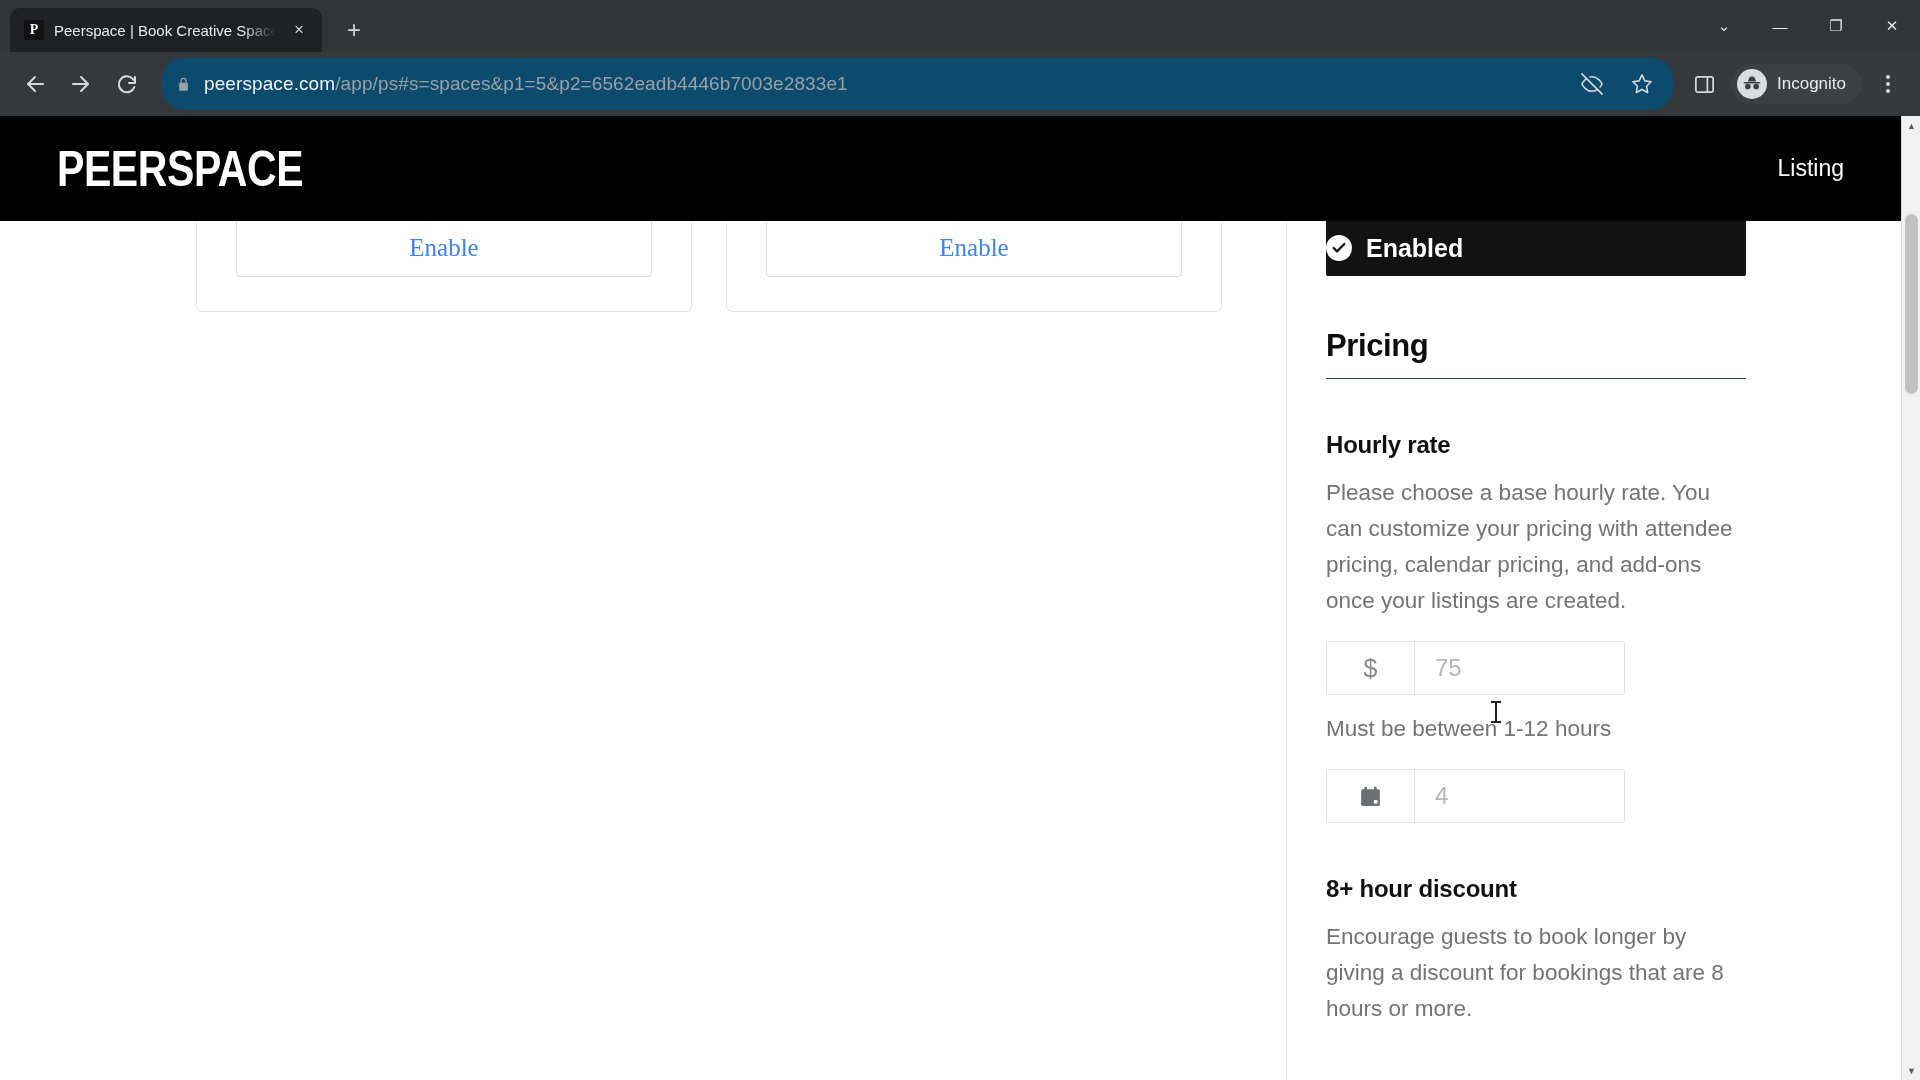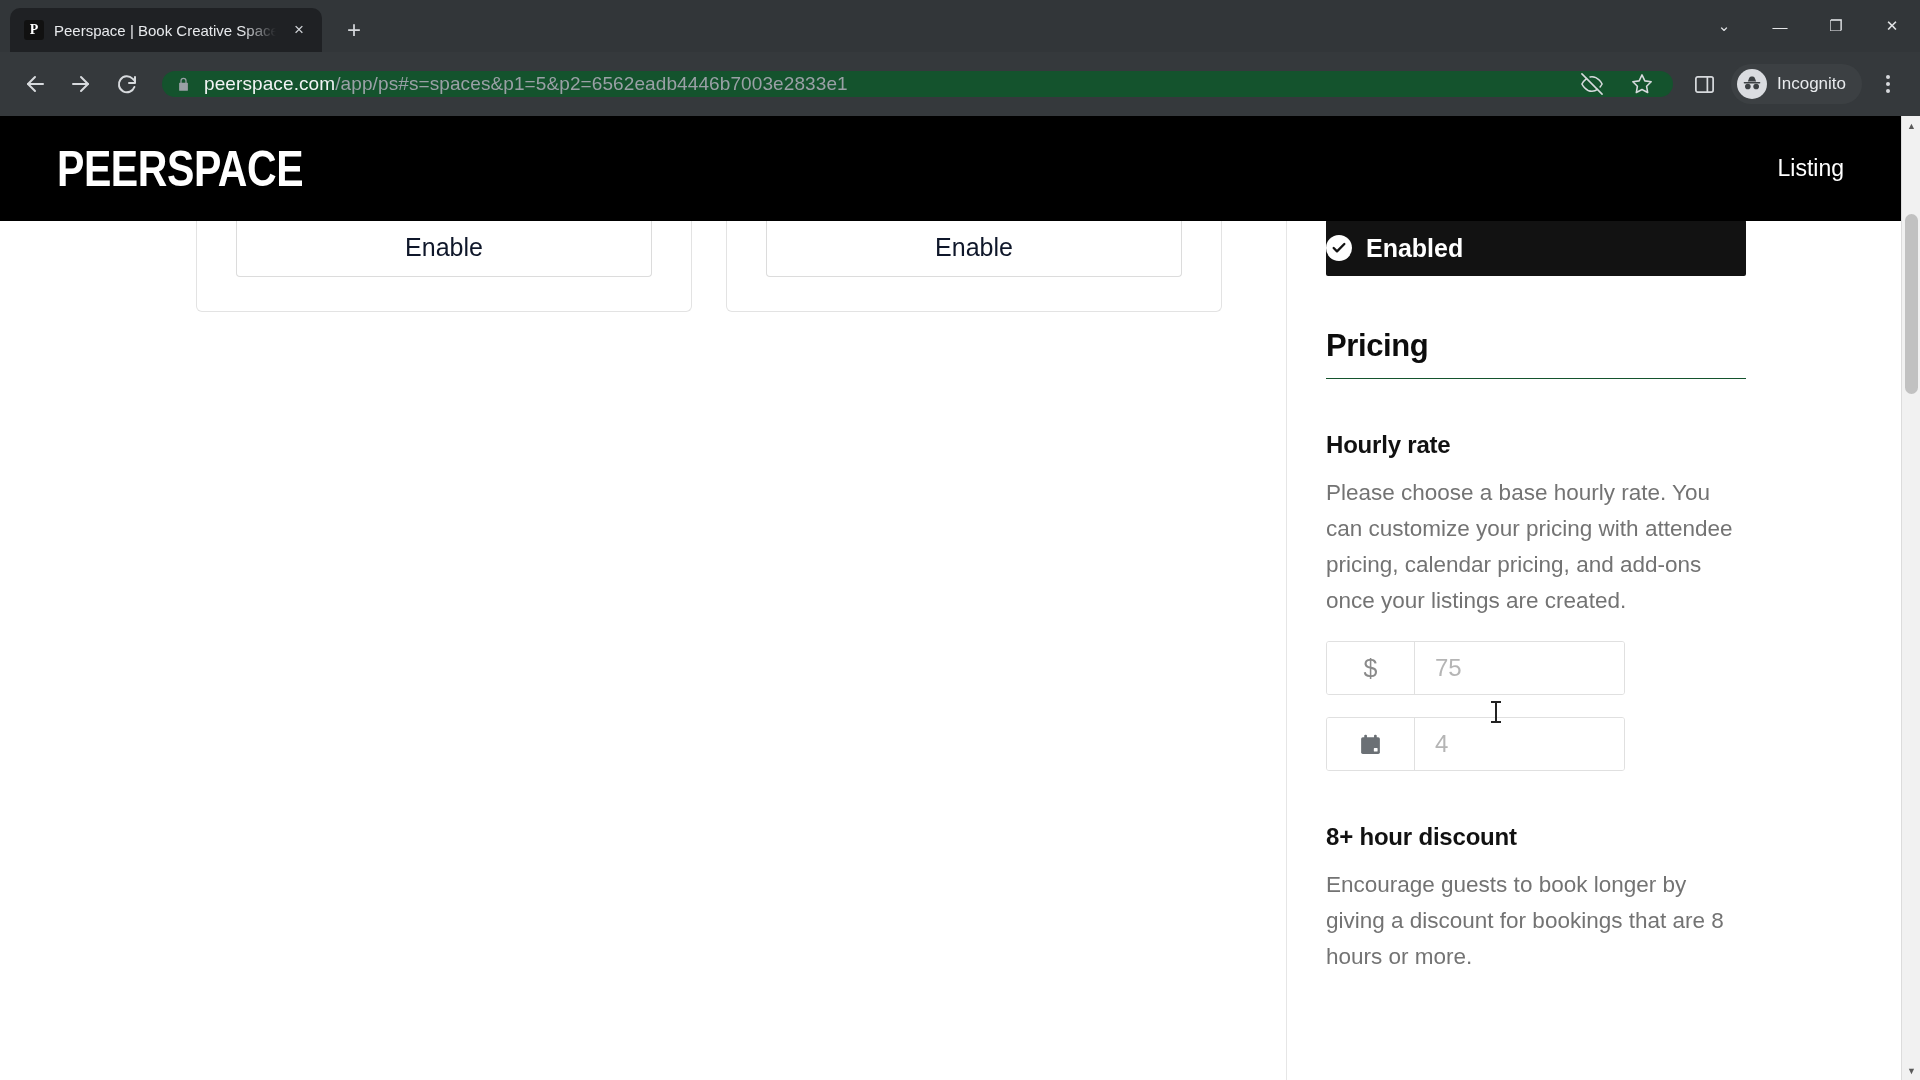--- a/index.html
+++ b/index.html
@@ -86,22 +86,22 @@
     flex: 0 0 64px;
   }
   .nav-btn {
     width: 42px; height: 42px;
     display: flex; align-items: center; justify-content: center;
     color: #d7dadd; border-radius: 50%;
   }
   .nav-btn svg { display: block; }
   .omnibox {
     flex: 1 1 auto;
-    height: 26px;
-    background: #14532d;
+    height: 52px;
+    background: #0c4a6e;
     border-radius: 21px;
     display: flex;
     align-items: center;
     padding: 0 14px;
     margin: 0 10px;
     gap: 12px;
     min-width: 0;
   }
   .lock-icon { flex: 0 0 16px; display:flex; align-items:center; }
   .url {
@@ -208,27 +208,27 @@
     
     margin-top: -2px;
   }
   .enable-btn {
     width: 100%;
     height: 58px;
     border: 1px solid #dcdcdc;
     border-top: none;
     border-radius: 0 0 4px 4px;
     background: #ffffff;
-    color: #0f172a;
+    color: #3b82f6;
     font-size: 25px;
     font-weight: 400;
     display: flex;
     align-items: center;
     justify-content: center;
-    font-family: Liberation Sans, sans-serif;
+    font-family: Liberation Serif, serif;
   }
 
   
   .right-panel {
     flex: 1 1 auto;
     height: 100%;
     border-left: 1px solid #e6e6e6;
     background: #ffffff;
     padding: 0 31px 0 39px;
     overflow: hidden;
@@ -483,20 +483,21 @@
 
             <div class="section-title">Pricing</div>
 
             <div class="field-label">Hourly rate</div>
             <div class="field-desc">Please choose a base hourly rate. You can customize your pricing with attendee pricing, calendar pricing, and add-ons once your listings are created.</div>
             <div class="input-group">
               <div class="input-prefix">$</div>
               <input class="input-field" type="text" placeholder="75" style="">
             </div>
 
+            <div class="field-desc tight">Must be between 1-12 hours</div>
             <div class="input-group">
               <div class="input-prefix">
                 <svg width="25" height="25" viewBox="0 0 24 24" fill="#6b7075">
                   <rect x="3" y="5" width="18" height="16" rx="1.6"></rect>
                   <rect x="6" y="2.6" width="2.6" height="4.2" rx="1.1"></rect>
                   <rect x="15.4" y="2.6" width="2.6" height="4.2" rx="1.1"></rect>
                   <rect x="15.2" y="15.4" width="3.6" height="3.4" rx="0.6" fill="#ffffff"></rect>
                 </svg>
               </div>
               <input class="input-field" type="text" placeholder="4" style="">

